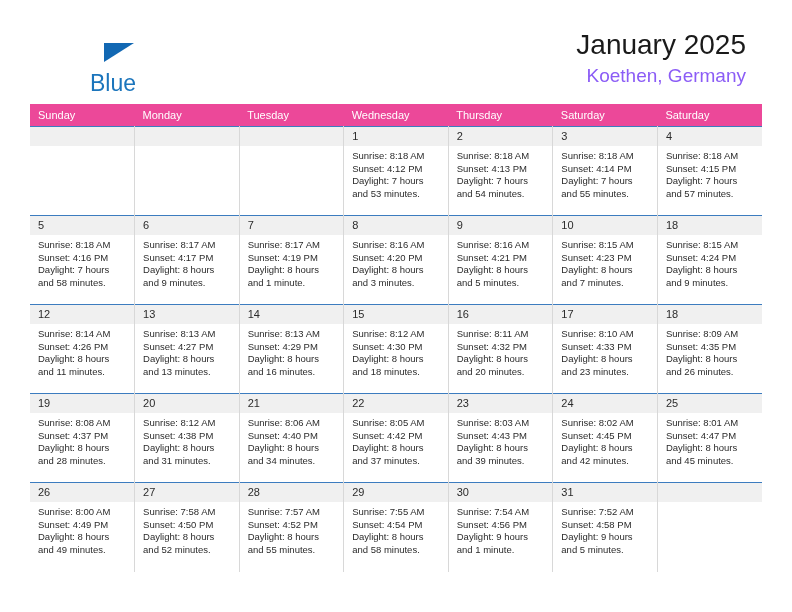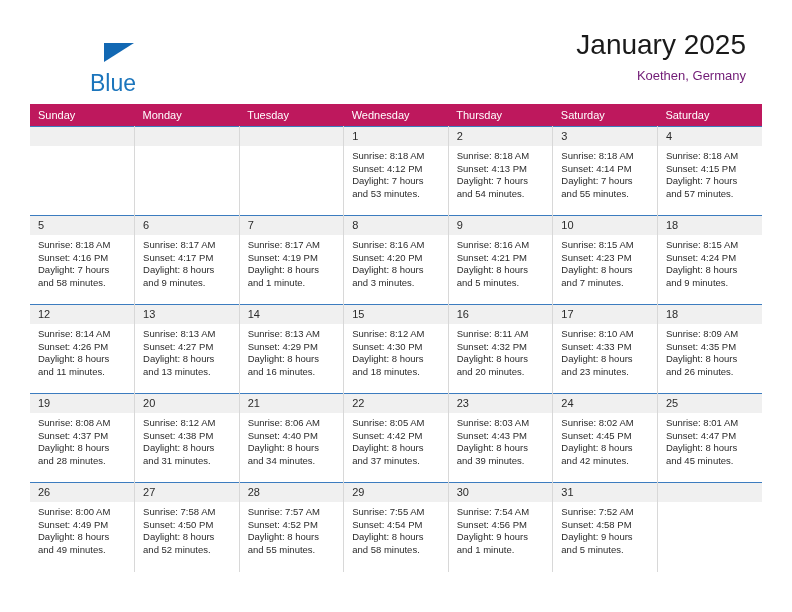--- a/index.html
+++ b/index.html
@@ -70,37 +70,37 @@
     margin-left: 36px;
   }
   .cal-title {
     font-size: 28px;
     color: #1a1a1a;
     line-height: 34px;
     white-space: nowrap;
   }
   .cal-subtitle {
     margin-top: 6px;
-    font-size: 13px;
-    color: #701a75;
+    font-size: 19px;
+    color: #8b5cf6;
     line-height: 16px;
     white-space: nowrap;
   }
 
   
   .calendar {
     position: absolute;
     left: 30px;
     top: 104px;
     width: 732px;
     border-collapse: collapse;
     table-layout: fixed;
   }
   .calendar th {
-    background: #be185d;
+    background: #ec4899;
     color: #ffffff;
     font-size: 11px;
     font-weight: normal;
     text-align: left;
     padding: 5px 0 5px 8px;
     height: 19px;
     box-sizing: border-box;
     border: none;
   }
   .calendar td {

